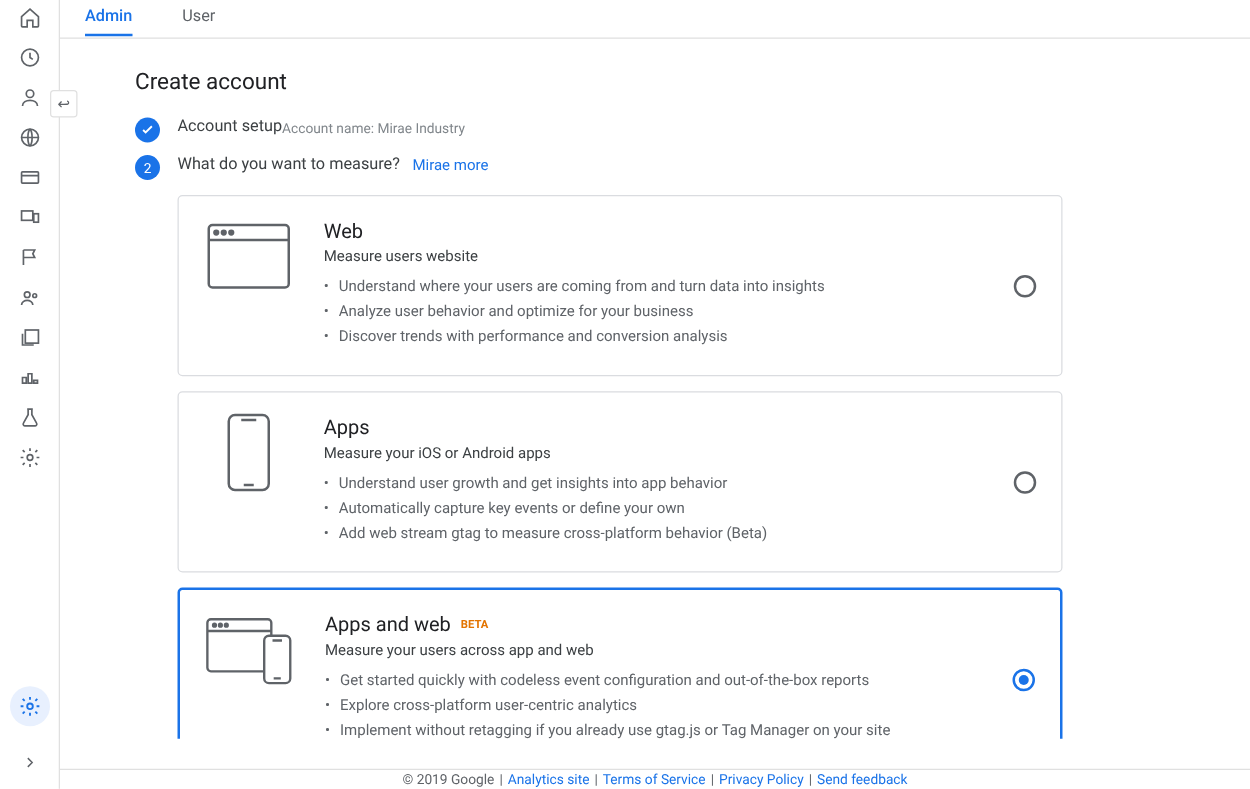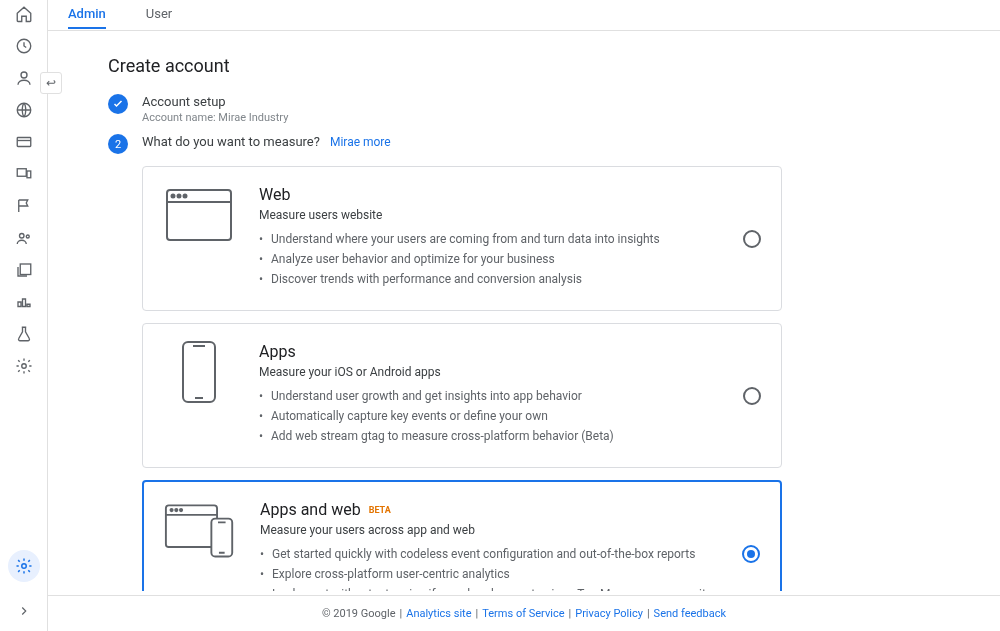--- a/index.html
+++ b/index.html
@@ -12,40 +12,40 @@
 .tab { font-size: 13px; color: #5f6368; cursor: pointer; padding-bottom: 6px; }
 .tab.active { color: #1a73e8; border-bottom: 2px solid #1a73e8; font-weight: 500; }
 .hr-top { position: absolute; left: 48px; right: 0; top: 30px; height: 1px; background: #e0e0e0; }
 .collapse-btn { position: absolute; left: 40px; top: 72px; background: #fff; border: 1px solid #e0e0e0; width: 22px; height: 22px; border-radius: 3px; display: flex; align-items: center; justify-content: center; cursor: pointer; font-size: 12px; color: #5f6368; z-index: 2; }
 .content { position: absolute; left: 108px; top: 55px; right: 20px; bottom: 40px; overflow: hidden; }
 h1 { font-size: 18px; font-weight: 400; color: #202124; margin-bottom: 18px; }
 .step-row { display: flex; align-items: flex-start; gap: 14px; margin-bottom: 10px; }
 .step-badge { width: 20px; height: 20px; border-radius: 50%; display: flex; align-items: center; justify-content: center; font-size: 11px; color: #fff; flex-shrink: 0; }
 .step-badge.check { background: #1a73e8; }
 .step-badge.num { background: #1a73e8; }
-.step-text { display: flex; flex-direction: column; }
+.step-text { display: flex; flex-direction: row; }
 .step-title { font-size: 13px; color: #3c4043; }
 .step-sub { font-size: 11px; color: #80868b; margin-top: 2px; }
 .step-q { display: flex; align-items: center; gap: 10px; }
 .learn-more { color: #1a73e8; font-size: 12px; cursor: pointer; }
-.options { margin-left: 34px; margin-top: 12px; width: 640px; }
+.options { margin-left: 34px; margin-top: 12px; width: 708px; }
 .option-card { border: 1px solid #dadce0; border-radius: 4px; padding: 18px 20px; margin-bottom: 12px; display: flex; gap: 24px; position: relative; background: #fff; cursor: pointer; }
 .option-card.selected { border: 2px solid #1a73e8; }
 .option-icon { width: 72px; height: 60px; display: flex; align-items: center; justify-content: center; flex-shrink: 0; color: #5f6368; }
 .option-body { flex: 1; }
 .option-title { font-size: 16px; font-weight: 400; color: #202124; display: flex; align-items: center; gap: 8px; }
 .beta { font-size: 9px; color: #e37400; font-weight: 700; }
 .option-subtitle { font-size: 12px; color: #3c4043; margin: 4px 0 10px; }
 .option-bullets { list-style: none; }
 .option-bullets li { font-size: 12px; color: #5f6368; margin-bottom: 6px; position: relative; padding-left: 12px; }
 .option-bullets li::before { content: "•"; position: absolute; left: 0; color: #5f6368; }
 .radio { position: absolute; right: 20px; top: 50%; transform: translateY(-50%); width: 18px; height: 18px; border: 2px solid #5f6368; border-radius: 50%; }
 .radio.selected { border-color: #1a73e8; }
 .radio.selected::after { content: ""; position: absolute; left: 3px; top: 3px; width: 8px; height: 8px; background: #1a73e8; border-radius: 50%; }
-.footer { position: absolute; left: 48px; right: 0; bottom: 0; height: 36px; border-top: 1px solid #e0e0e0; display: flex; align-items: center; justify-content: center; font-size: 11px; color: #5f6368; gap: 4px; }
+.footer { position: absolute; left: 48px; right: 0; bottom: 0; height: 16px; border-top: 1px solid #e0e0e0; display: flex; align-items: center; justify-content: center; font-size: 11px; color: #5f6368; gap: 4px; }
 .footer a { color: #1a73e8; text-decoration: none; cursor: pointer; }
 </style>
 </head>
 <body>
 
 <div class="left-rail">
   <span class="icon">
       <svg width="18" height="18" viewBox="0 0 24 24" fill="none" stroke="currentColor" stroke-width="1.8">
         <path d="M3 11l9-8 9 8v10a1 1 0 0 1-1 1h-5v-7h-6v7H4a1 1 0 0 1-1-1z"></path>
       </svg>

